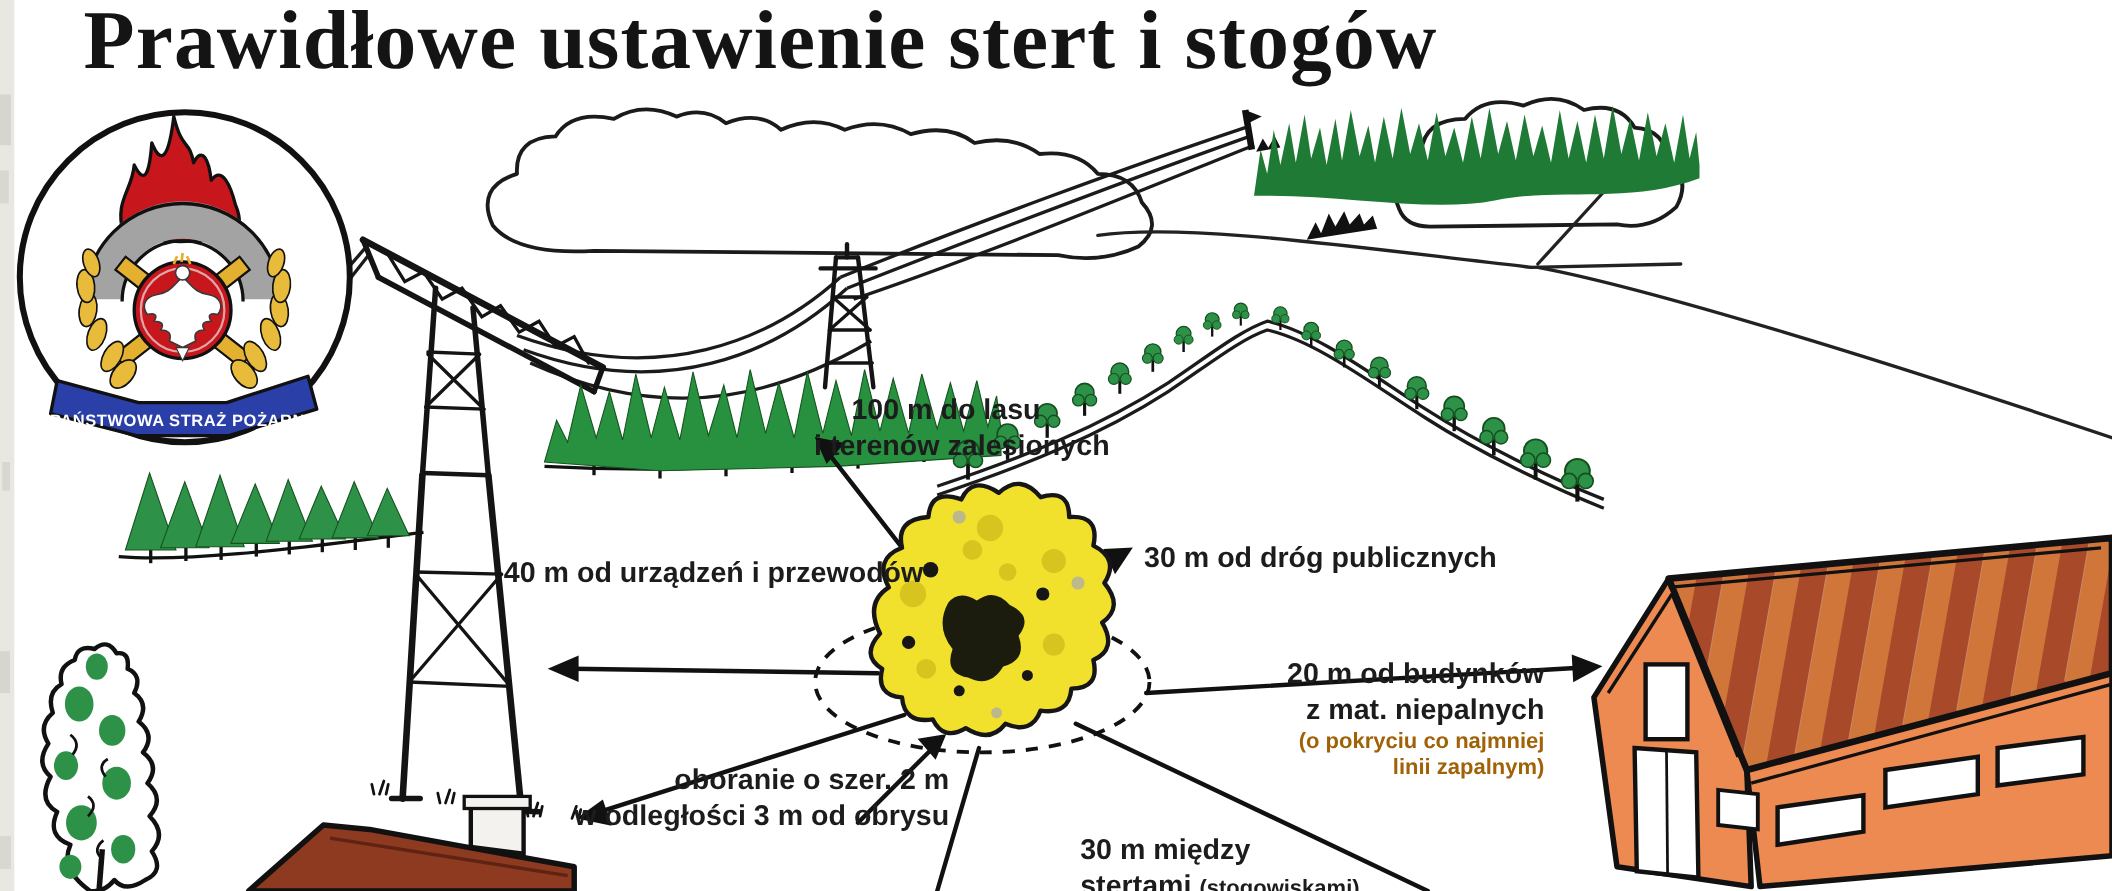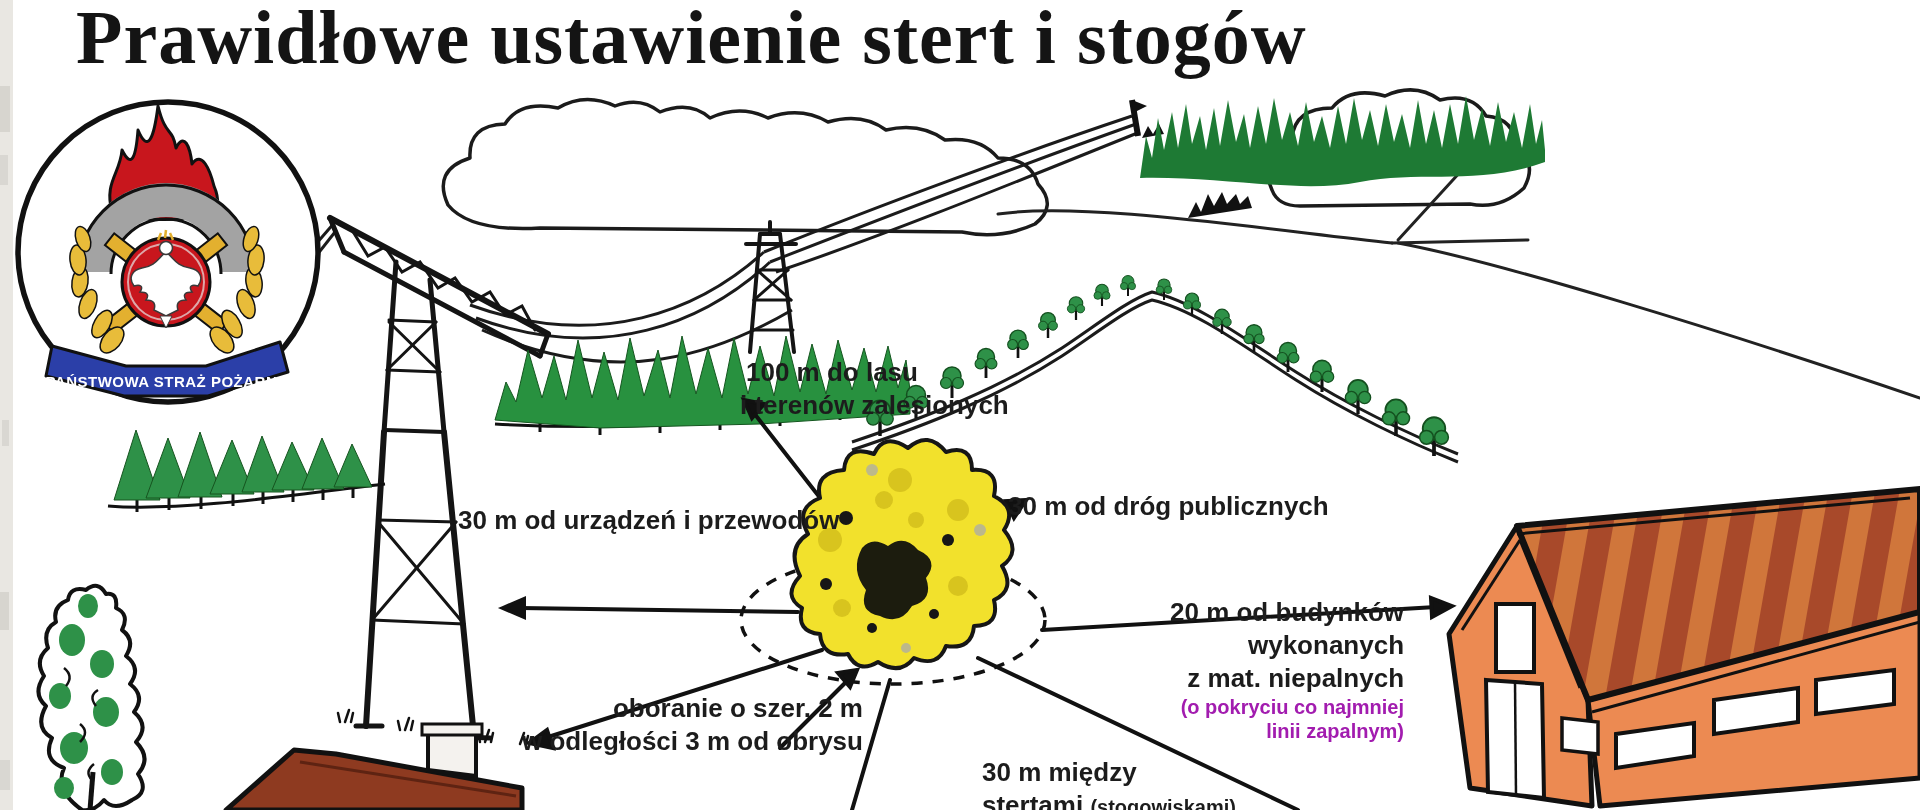--- a/index.html
+++ b/index.html
@@ -1,22 +1,22 @@
 <!DOCTYPE html>
 <html><head>
 <meta charset="utf-8">
 <style>
   html,body{margin:0;padding:0;background:#ffffff;}
   .stage{position:relative;width:1920px;height:810px;background:#fff;overflow:hidden;font-family:"Liberation Sans",sans-serif;}
   .scene{position:absolute;left:0;top:0;z-index:1;}
   .logo-svg{position:absolute;left:8px;top:84px;z-index:3;}
   .title{position:absolute;left:76px;top:-6px;z-index:4;font-family:"Liberation Serif",serif;font-weight:700;font-size:76px;letter-spacing:1px;color:#141414;white-space:nowrap;}
   .lbl{position:absolute;z-index:4;font-weight:700;color:#1c1c1c;white-space:nowrap;line-height:33px;font-size:26px;}
-  .lbl .small{font-size:20px;line-height:24px;font-weight:700;color:#a21caf;}
-  .indent1{padding-left:6px;}
+  .lbl .small{font-size:20px;line-height:24px;font-weight:700;color:#a16207;}
+  .indent1{padding-left:6px;margin-left:28px;}
   .indent2{padding-left:14px;}
   .small-inline{font-size:20px;}
 </style>
 </head>
 <body>
 
 <div class="stage">
 
 <svg class="scene" width="1920" height="810" viewBox="0 0 1920 810">
   <defs>
@@ -320,31 +320,30 @@
   </g>
 </svg>
 
 <div class="title">Prawidłowe ustawienie stert i stogów</div>
 
 <div class="lbl" style="left:740px;top:356px;">
   <div class="indent1">100 m do lasu</div>
   <div>i terenów zalesionych</div>
 </div>
 
-<div class="lbl" style="left:1008px;top:490px;">
+<div class="lbl" style="left:1040px;top:490px;">
   <div>30 m od dróg publicznych</div>
 </div>
 
 <div class="lbl" style="left:458px;top:504px;">
-  <div>30 m od urządzeń i przewodów</div>
+  <div>40 m od urządzeń i przewodów</div>
 </div>
 
 <div class="lbl" style="left:1170px;top:596px;text-align:right;">
   <div>20 m od budynków</div>
-  <div>wykonanych</div>
   <div>z mat. niepalnych</div>
   <div class="small">(o pokryciu co najmniej</div>
   <div class="small indent1">linii zapalnym)</div>
 </div>
 
 <div class="lbl" style="left:508px;top:692px;text-align:right;">
   <div>oboranie o szer. 2 m</div>
   <div class="indent2">w odległości 3 m od obrysu</div>
 </div>
 

